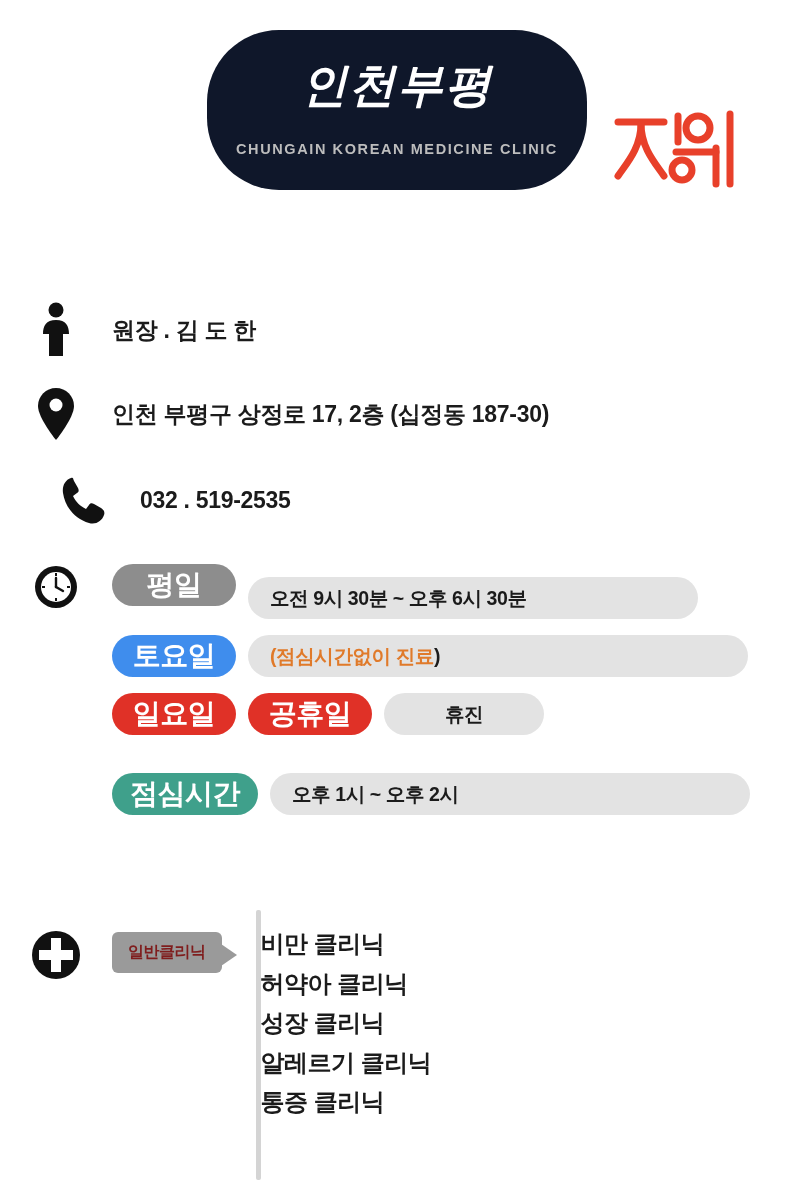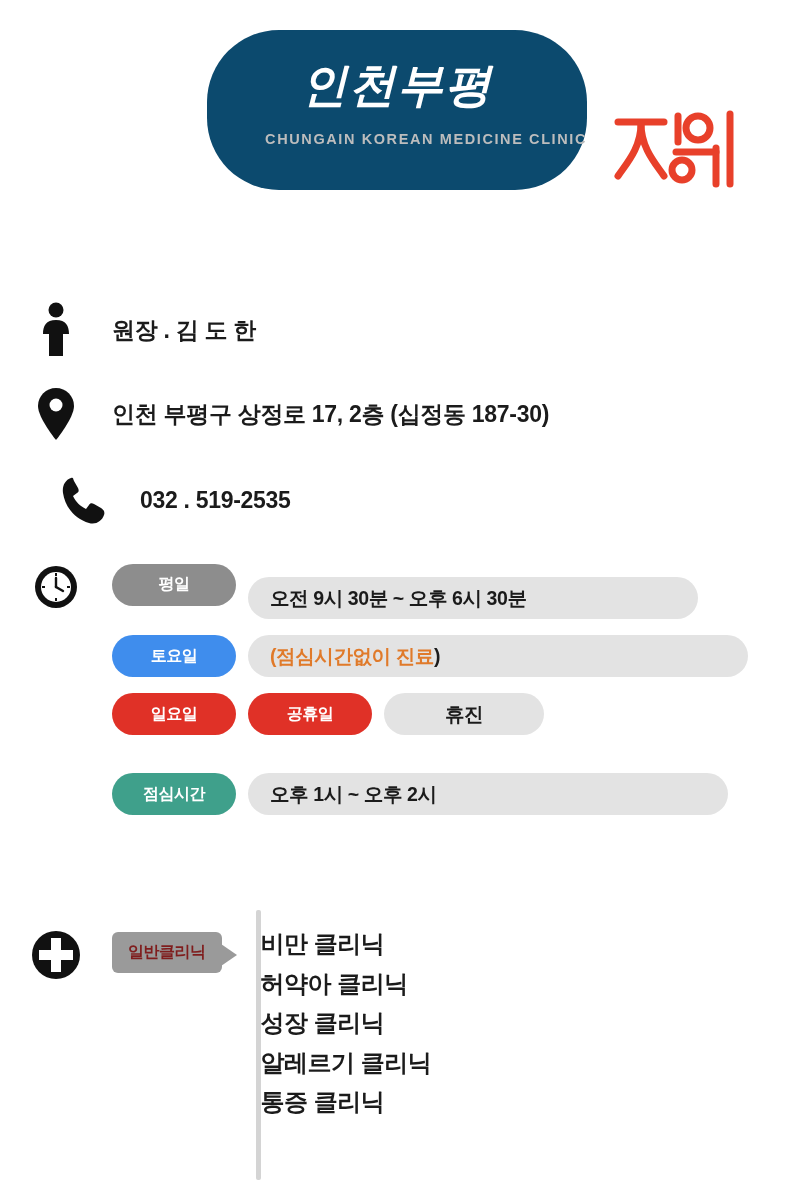--- a/index.html
+++ b/index.html
@@ -26,41 +26,40 @@
     left: 0;
     width: 800px;
     height: 160px;
   }
   .logo-plate {
     position: absolute;
     left: 207px;
     top: 0;
     width: 380px;
     height: 160px;
-    background: #0c4a6e;
+    background: #0f172a;
     border-radius: 72px;
     text-align: center;
   }
   .logo-brand {
     margin-top: 30px;
     font-family: "DejaVu Serif", serif;
     font-weight: bold;
     font-style: italic;
     font-size: 46px;
     letter-spacing: 2px;
     color: #ffffff;
     line-height: 1.1;
   }
   .logo-sub {
-    margin-top: 20px;
+    margin-top: 30px;
     font-size: 14.5px;
     font-weight: bold;
     letter-spacing: 1.6px;
     color: #bdbdbd;
-    text-align: right;
   }
   .logo-mark {
     position: absolute;
     left: 612px;
     top: 78px;
     width: 130px;
     height: 78px;
     color: #e8402a;
     font-size: 54px;
     font-weight: bold;
@@ -105,21 +104,21 @@
   }
   .pill {
     display: inline-flex;
     justify-content: center;
     align-items: center;
     height: 42px;
     min-width: 124px;
     padding: 0 18px;
     border-radius: 21px;
     color: #ffffff;
-    font-size: 16px;
+    font-size: 28px;
     font-weight: bold;
     letter-spacing: -0.5px;
     flex: none;
   }
   .pill-gray   { background: #8d8d8d; }
   .pill-blue   { background: #3f8ded; }
   .pill-red    { background: #e03127; }
   .pill-teal   { background: #3fa08b; }
 
   .value-box {

